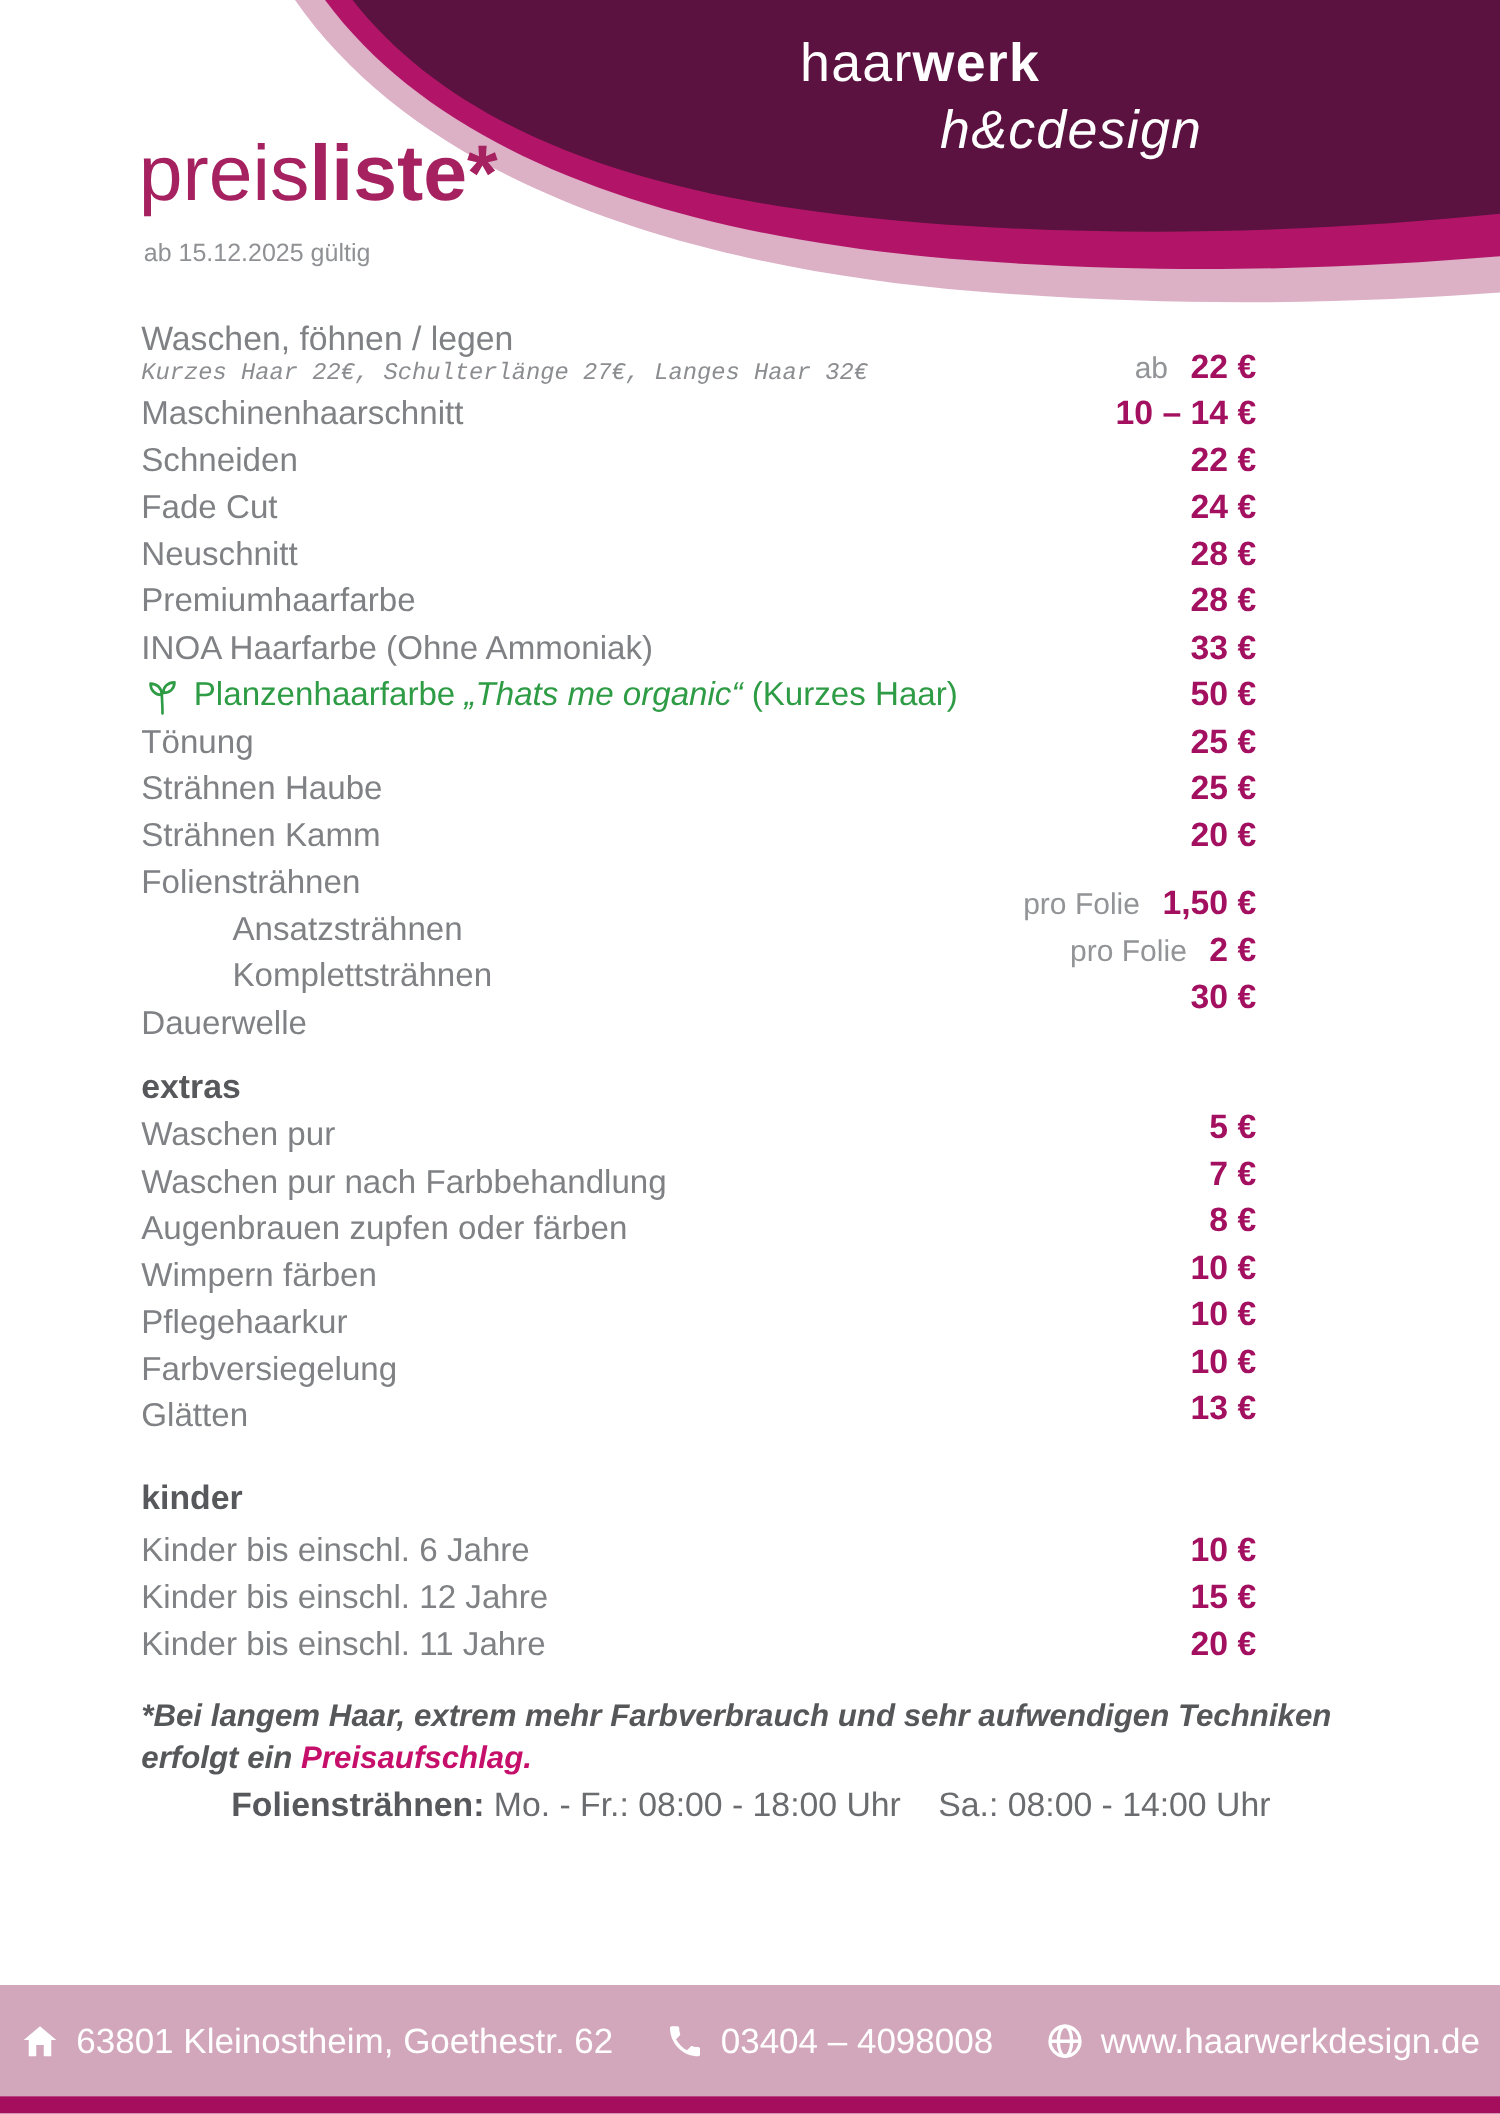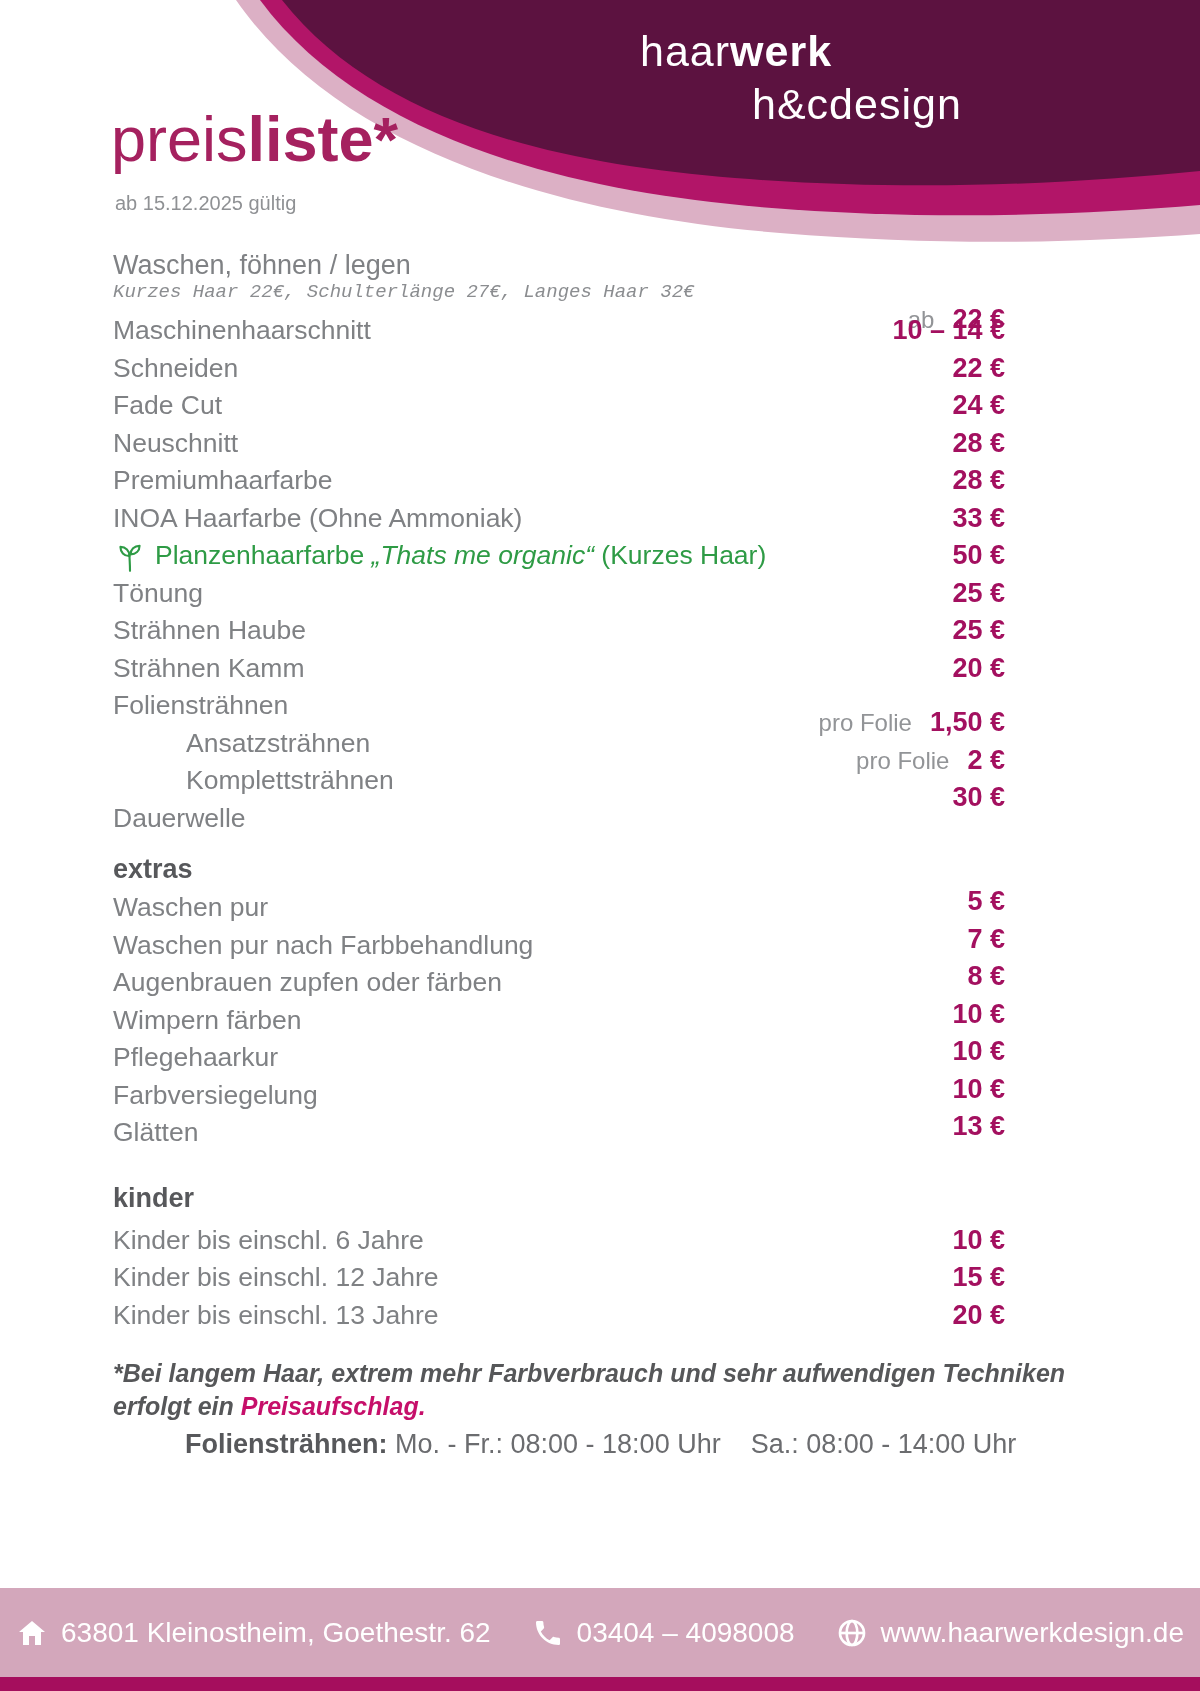--- a/index.html
+++ b/index.html
@@ -13,32 +13,32 @@
   html,body{background:#e9e9e9;}
   body{font-family:"Liberation Sans", sans-serif;}
   .page{position:relative;width:1200px;height:1691px;background:#fff;overflow:hidden;margin:0 auto;}
 
   
   .curves{position:absolute;top:0;left:0;width:1200px;height:250px;display:block;}
 
   .logo{position:absolute;top:30px;left:640px;color:#fff;line-height:1;}
   .logo-l1{font-size:43px;font-weight:300;letter-spacing:1px;}
   .logo-l1 b{font-weight:700;}
-  .logo-l2{font-size:43px;font-weight:300;letter-spacing:1px;margin-left:112px;margin-top:10px;}
+  .logo-l2{font-size:43px;font-weight:300;letter-spacing:1px;margin-left:112px;margin-top:10px;font-style:italic;}
 
   .title{position:absolute;top:108px;left:111px;font-size:63px;color:var(--c-title);line-height:1;}
   .title .light{font-weight:400;}
   .title .bold{font-weight:700;}
   .valid{position:absolute;top:192px;left:115px;font-size:20px;color:var(--c-valid);}
 
   .content{position:absolute;top:248px;left:113px;width:892px;}
 
   .row{display:flex;align-items:flex-start;height:37.5px;font-size:26.5px;color:var(--c-item);white-space:nowrap;}
   .row .lwrap{display:flex;flex-direction:column;justify-content:center;}
-  .row.lead{height:67px;align-items:flex-start;flex-direction:column;}
+  .row.lead{height:67px;align-items:center;}
   .row.lead .lwrap{padding-top:2px;}
   .row.lead .label{font-size:27px;line-height:30px;}
   .row.lead .sub{font-size:19px;font-style:italic;color:var(--c-sub);line-height:24px;font-family:Liberation Mono, monospace;}
   .row.lead .pricecell{align-self:flex-end;margin-bottom:6px;}
   .row.indent .lwrap{padding-left:73px;}
   .pricecell{margin-left:auto;display:flex;align-items:baseline;gap:18px;}
   .note{font-size:24px;color:var(--c-note);}
   .price{font-size:27px;font-weight:700;color:var(--c-price);}
   .row.offset .pricecell{transform:translateY(17px);}
   .row.up .pricecell{transform:translateY(-6px);}
@@ -286,21 +286,21 @@
         <div class="row">
           <div class="lwrap">
             <span class="label">Kinder bis einschl. 12 Jahre</span>
           </div>
           <span class="pricecell">
             <span class="price">15 €</span>
           </span>
         </div>
         <div class="row">
           <div class="lwrap">
-            <span class="label">Kinder bis einschl. 13 Jahre</span>
+            <span class="label">Kinder bis einschl. 11 Jahre</span>
           </div>
           <span class="pricecell">
             <span class="price">20 €</span>
           </span>
         </div>
       </div>
     <div class="footnote">
       <div>*Bei langem Haar, extrem mehr Farbverbrauch und sehr aufwendigen Techniken</div>
       <div><span>erfolgt ein </span><span class="hl">Preisaufschlag.</span></div>
     </div>

